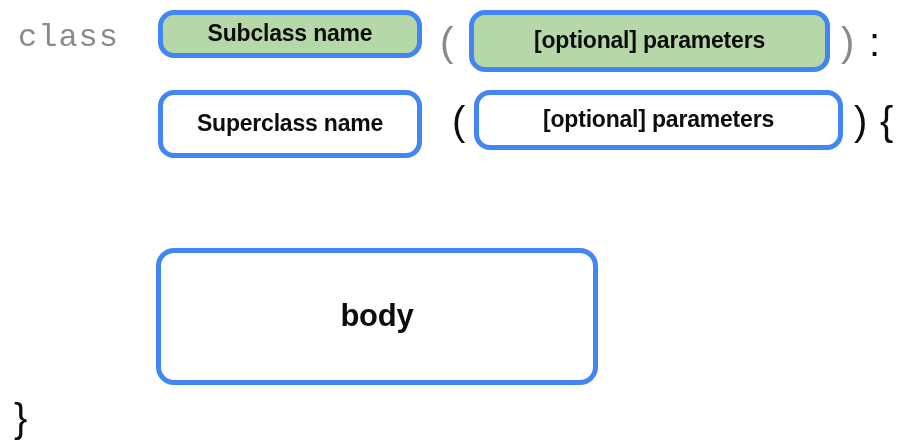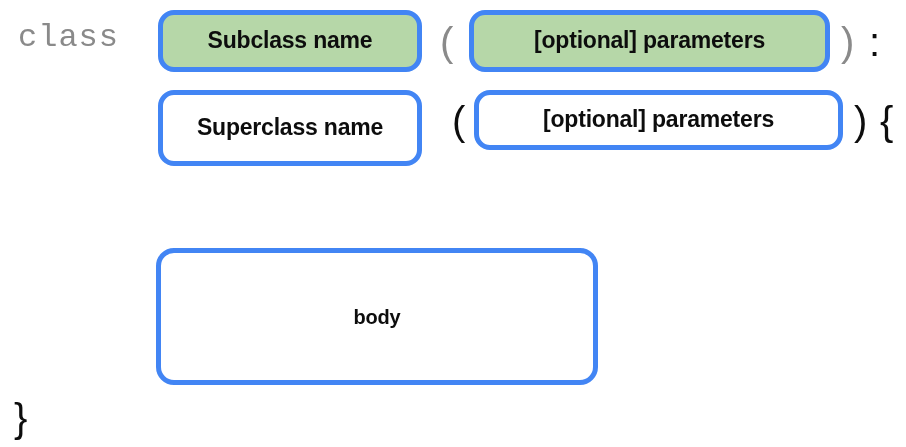--- a/index.html
+++ b/index.html
@@ -68,45 +68,45 @@
     line-height: 1.1;
     white-space: nowrap;
     letter-spacing: -0.2px;
   }
   .box.body-box {
     border-width: 5px;
     border-radius: 18px;
   }
   .box.body-box .box-label {
     font-weight: 700;
-    font-size: 20px;
+    font-size: 31px;
   }
 </style>
 </head>
 <body>
 
 <div id="canvas">
 
   <span class="abs keyword" style="left:18px; top:22px;">class</span>
 
-  <div class="abs box filled" style="left:158px; top:10px; width:264px; height:62px;">
+  <div class="abs box filled" style="left:158px; top:10px; width:264px; height:48px;">
     <span class="box-label">Subclass name</span>
   </div>
 
   <span class="abs punct gray" style="left:440px; top:22px;">(</span>
 
   <div class="abs box filled" style="left:469px; top:10px; width:361px; height:62px;">
     <span class="box-label">[optional] parameters</span>
   </div>
 
   <span class="abs punct gray" style="left:841px; top:22px;">)</span>
 
   <span class="abs punct black" style="left:869px; top:22px;">:</span>
 
-  <div class="abs box" style="left:158px; top:90px; width:264px; height:76px;">
+  <div class="abs box" style="left:158px; top:90px; width:264px; height:68px;">
     <span class="box-label">Superclass name</span>
   </div>
 
   <span class="abs punct black" style="left:452px; top:101px;">(</span>
 
   <div class="abs box" style="left:474px; top:90px; width:369px; height:60px;">
     <span class="box-label">[optional] parameters</span>
   </div>
 
   <span class="abs punct black" style="left:854px; top:101px;">)</span>

